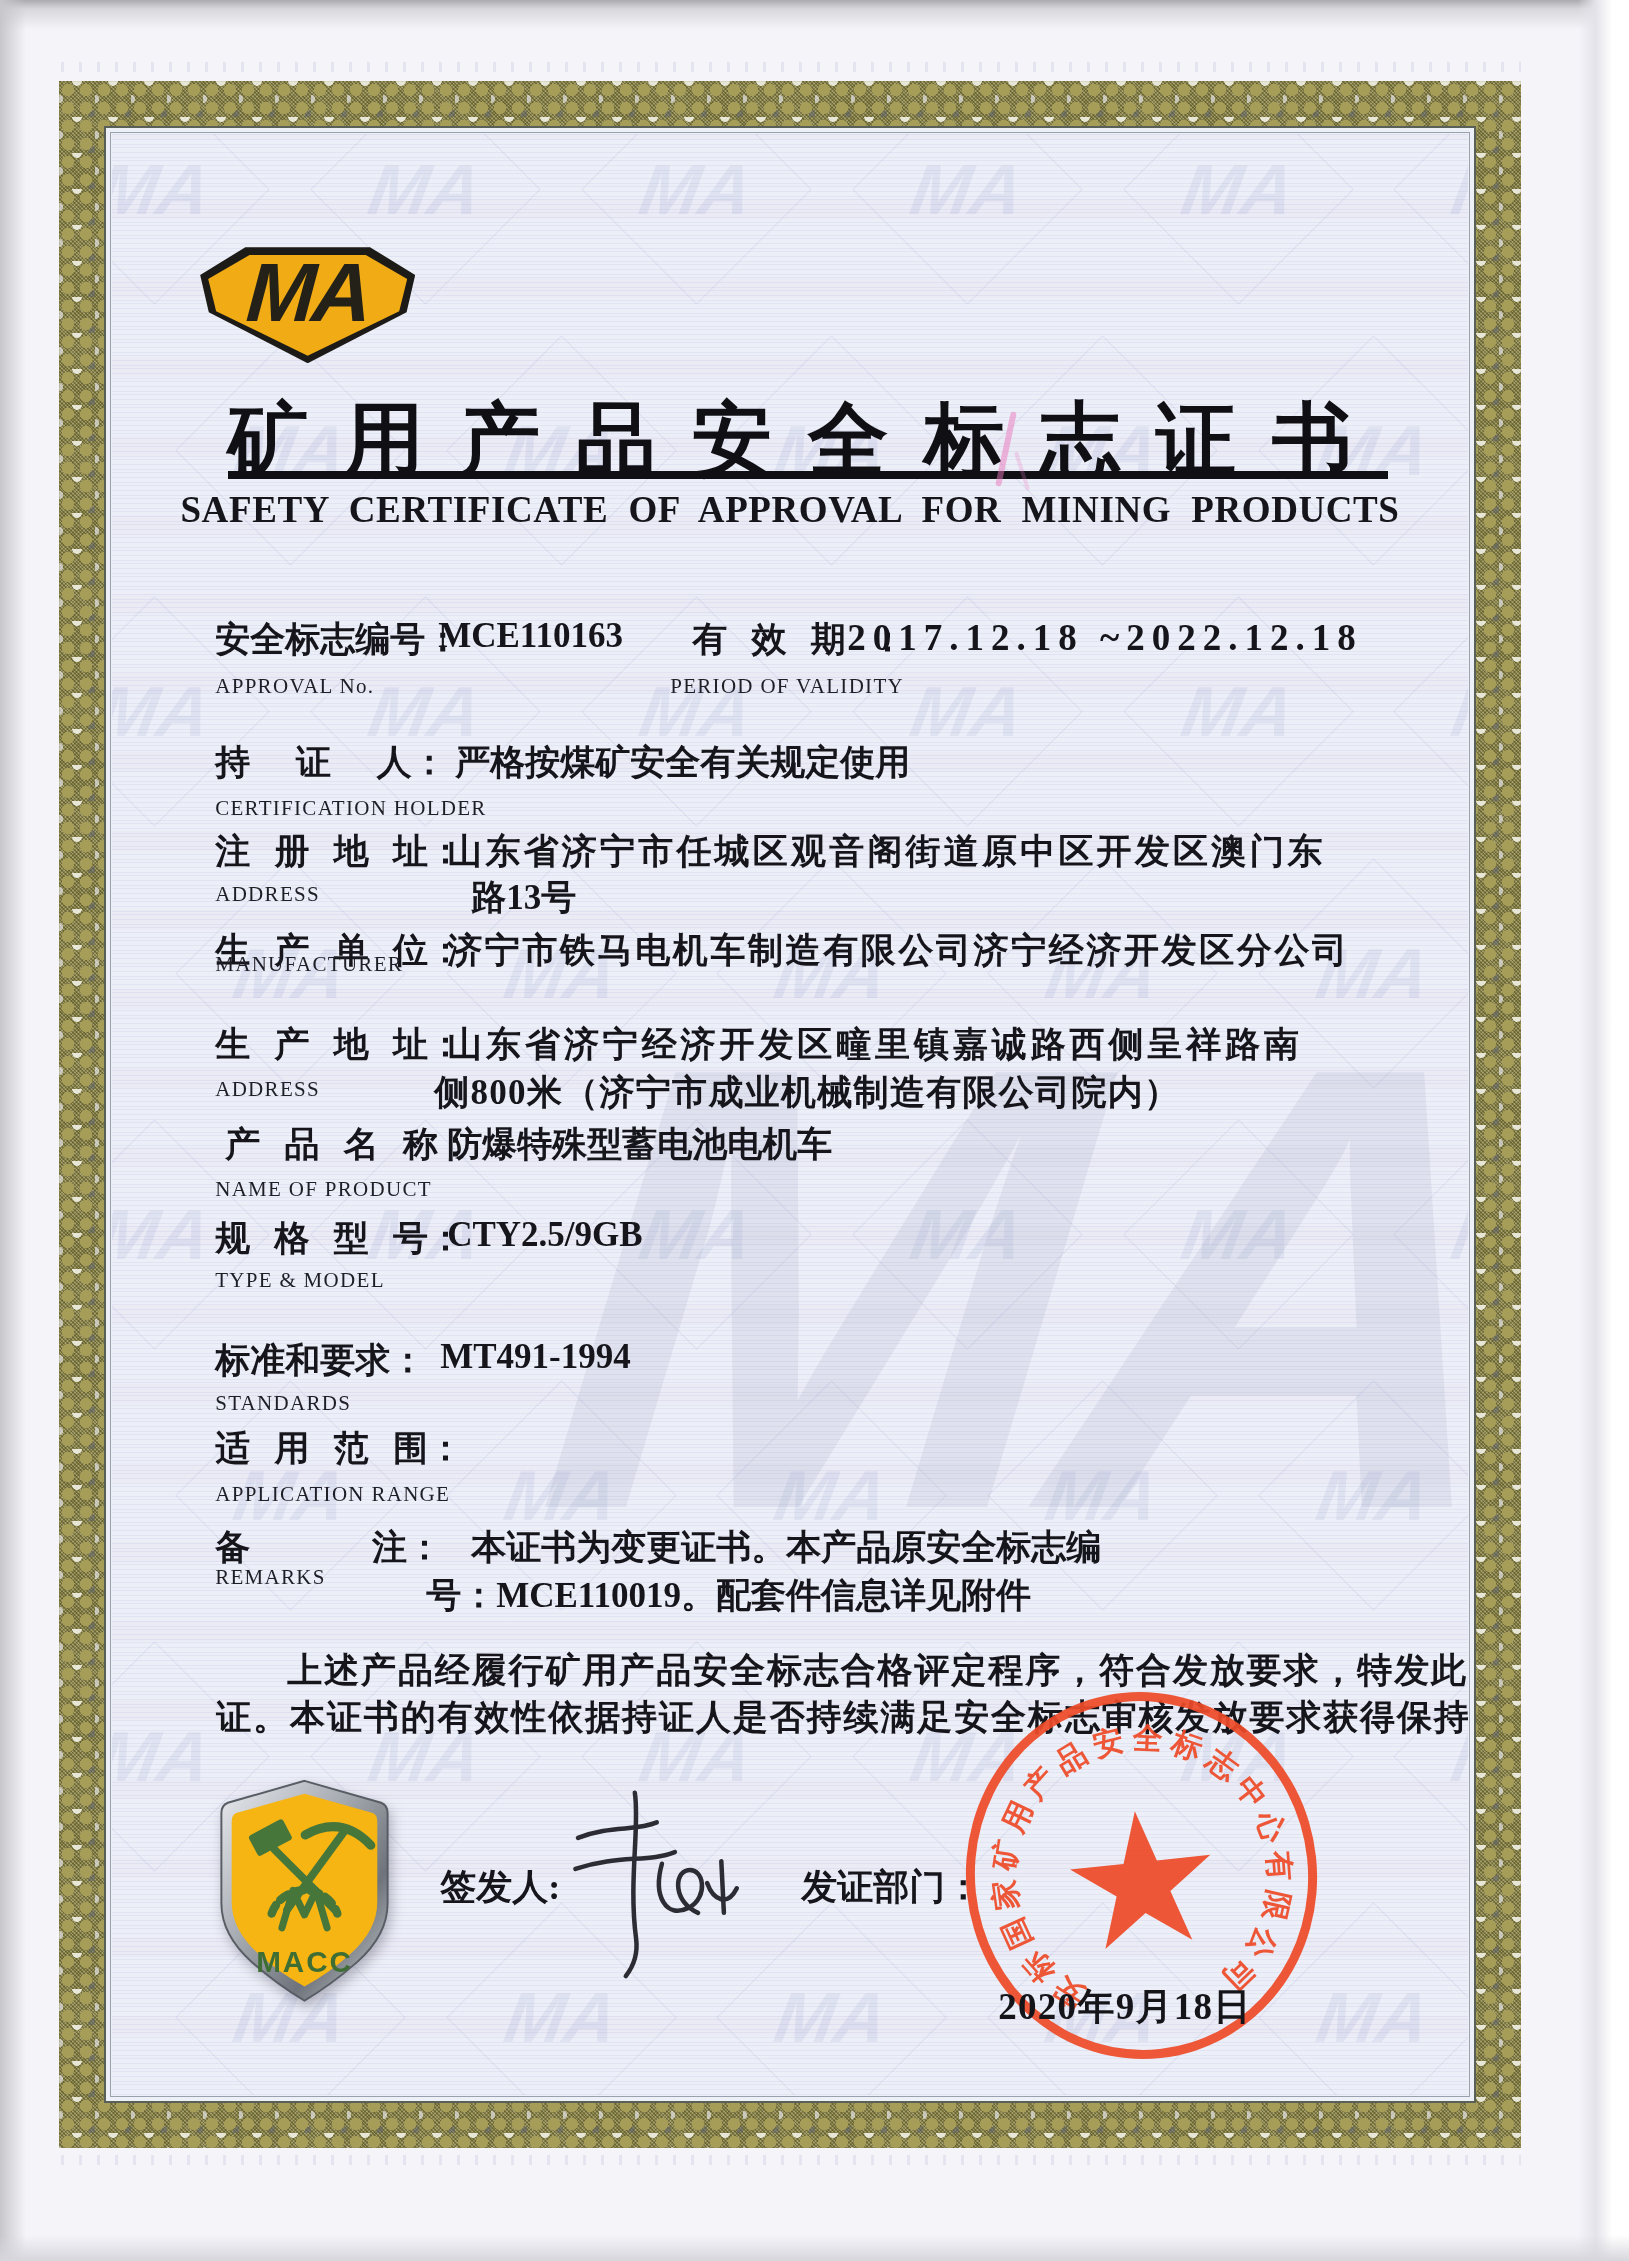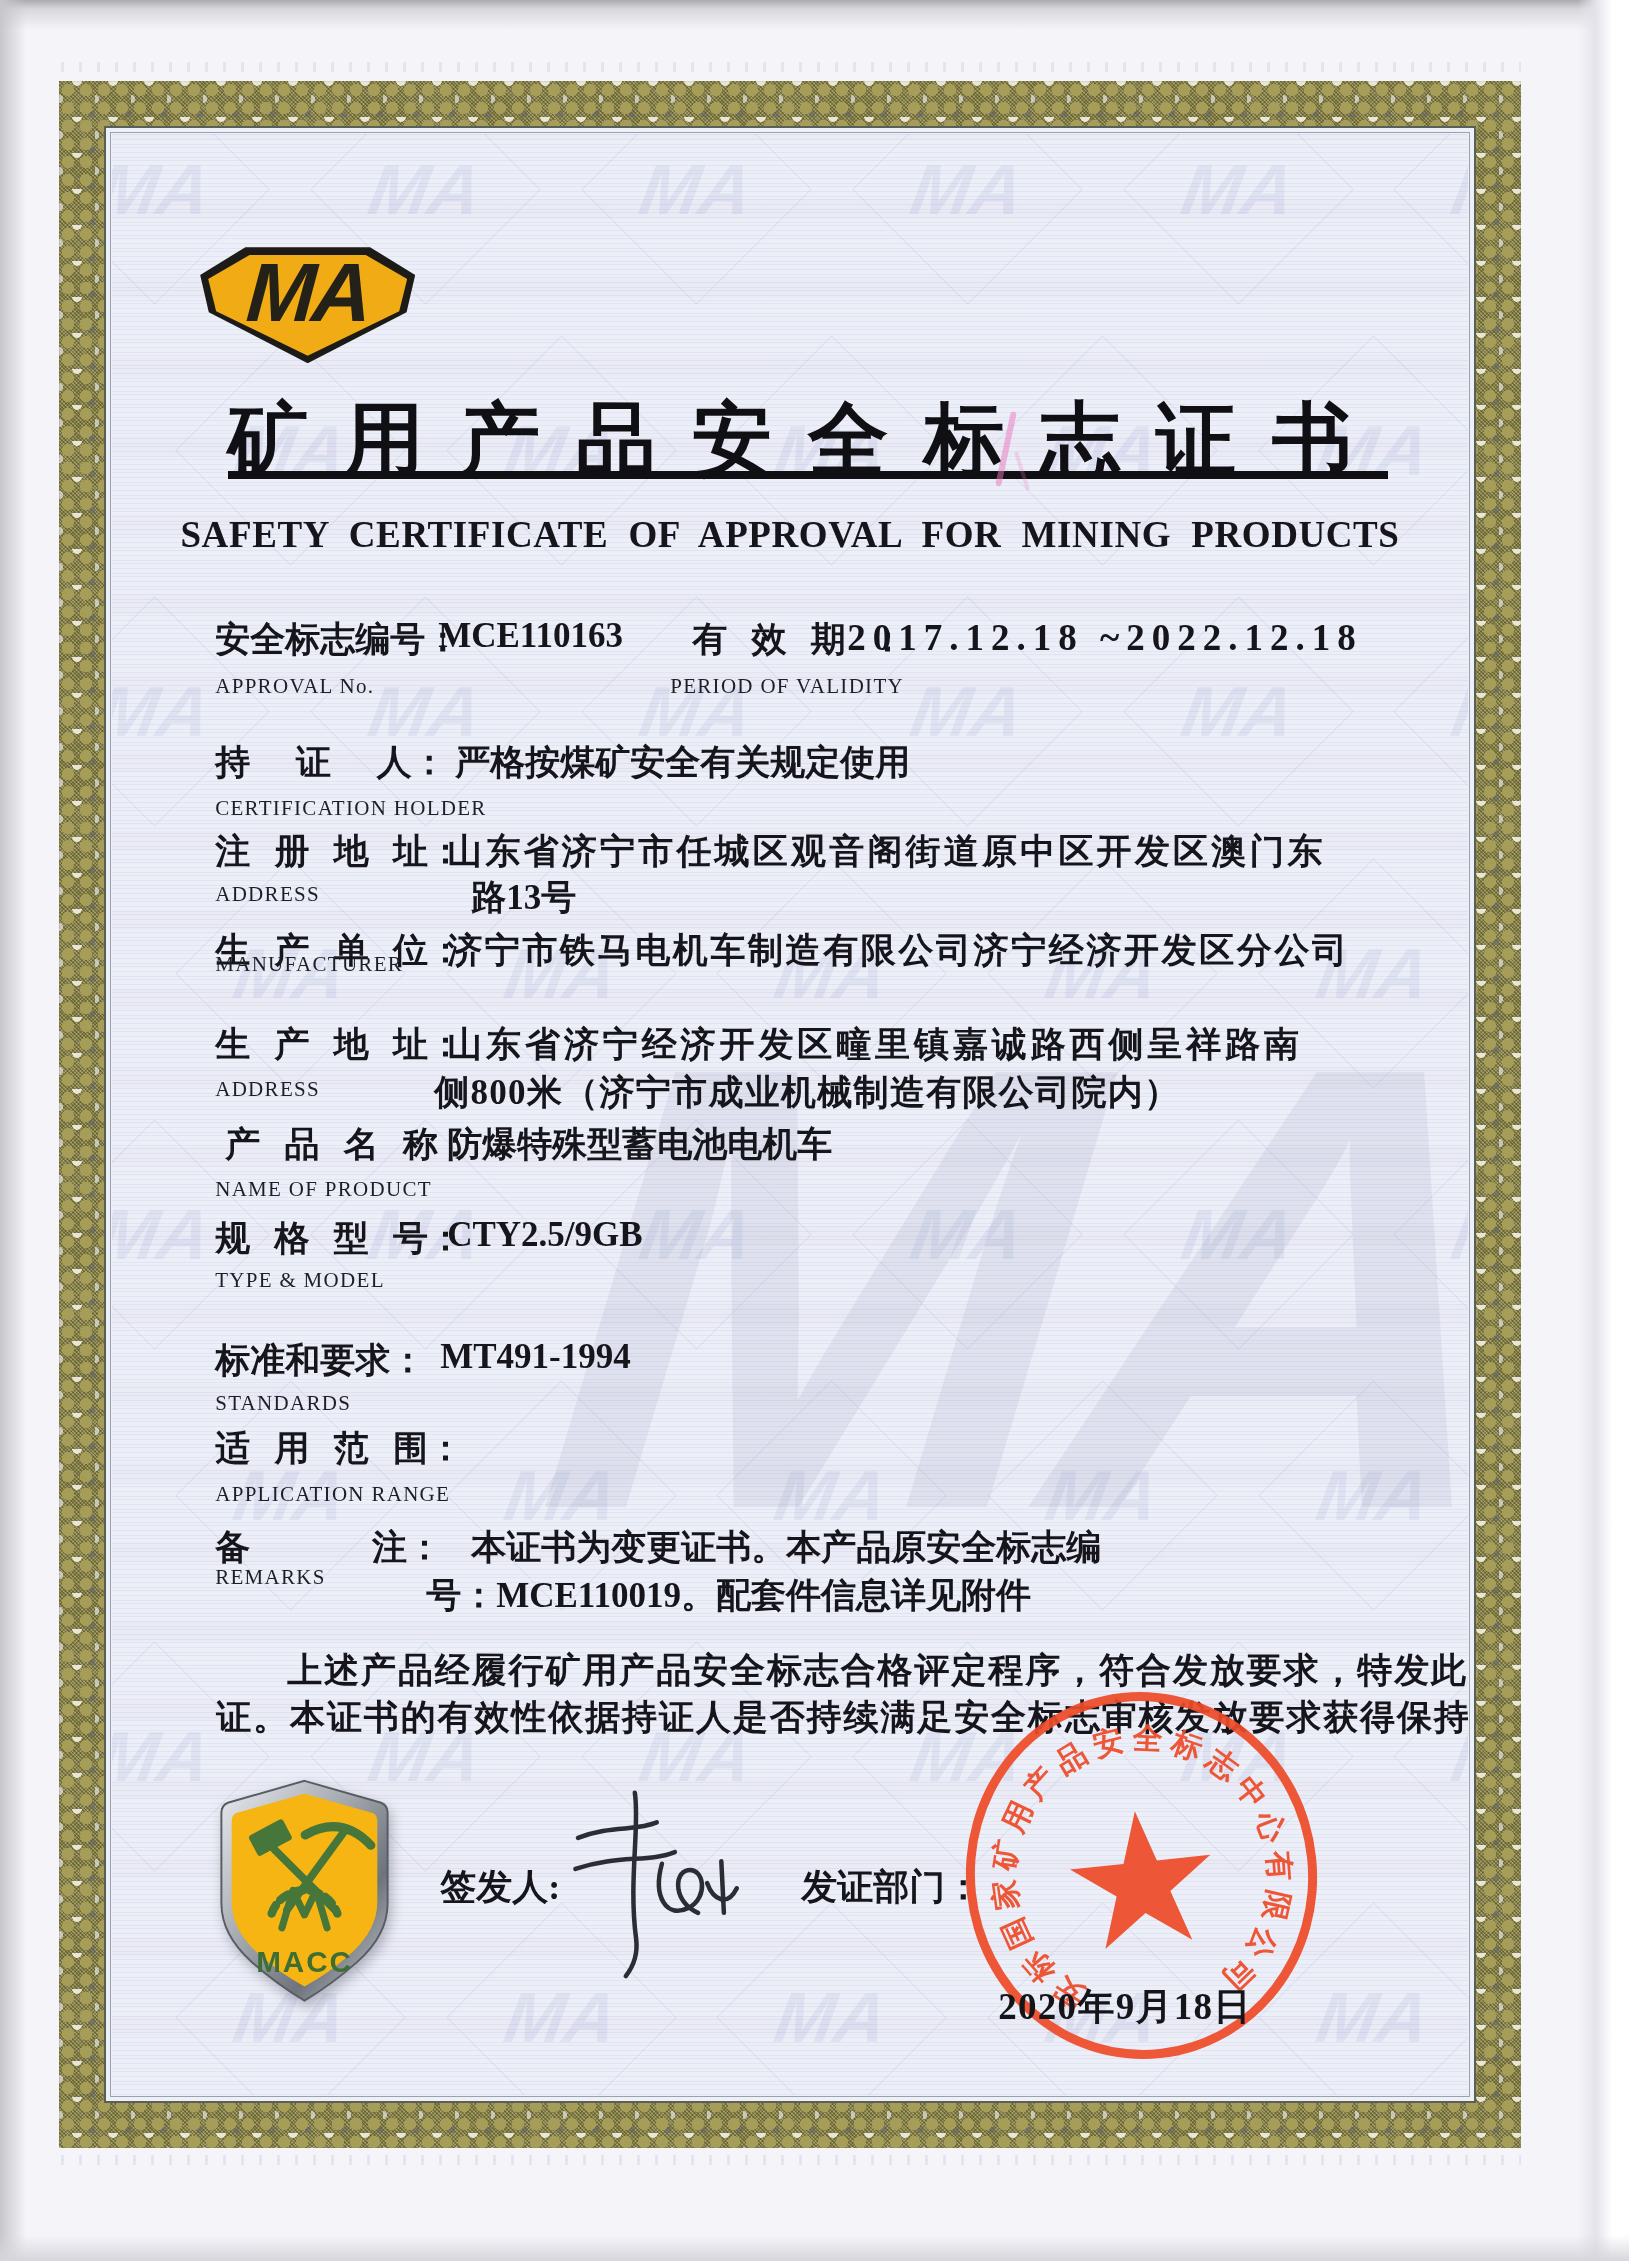--- a/index.html
+++ b/index.html
@@ -47,21 +47,21 @@
     clip-path:polygon(21% 0,79% 0,100% 24%,96% 56%,50% 100%,4% 56%,0 24%);
     display:flex;align-items:center;justify-content:center;}
   .ma-badge-inner{width:199px;height:101px;background:#f0ab15;
     clip-path:polygon(21% 0,79% 0,100% 24%,96% 56%,50% 100%,4% 56%,0 24%);
     display:flex;align-items:flex-start;justify-content:center;}
   .ma-badge-inner span{font-family:"Liberation Sans",sans-serif;font-weight:700;font-style:italic;
     font-size:83px;line-height:76px;letter-spacing:-3.9px;color:#242218;transform:skewX(-4deg);}
   .title{position:absolute;left:0;top:253px;width:100%;text-align:center;font-size:80px;
     font-weight:700;letter-spacing:36px;text-indent:36px;color:#0f0f14;white-space:nowrap;text-decoration:underline;}
   .subtitle{position:absolute;left:0;top:354px;width:100%;text-align:center;font-size:37px;
-    font-weight:700;letter-spacing:0.6px;word-spacing:10.3px;color:#15151b;white-space:nowrap;margin-top:25px;}
+    font-weight:700;letter-spacing:0.6px;word-spacing:10.3px;color:#15151b;white-space:nowrap;}
   
   .lab,.val{position:absolute;font-size:35px;font-weight:600;white-space:nowrap;color:#15151b;}
   .sub{position:absolute;font-size:21px;font-weight:500;letter-spacing:1.3px;white-space:nowrap;color:#1e1e26;}
   .gap-wide{word-spacing:37px;}
   .gap-med{word-spacing:15.5px;}
   .gap-huge{word-spacing:113px;}
   .num-sp{letter-spacing:7px;}
   .stmt{position:absolute;left:104px;width:1167px;font-size:35px;font-weight:600;
     letter-spacing:1.9px;color:#15151b;white-space:nowrap;}
   

